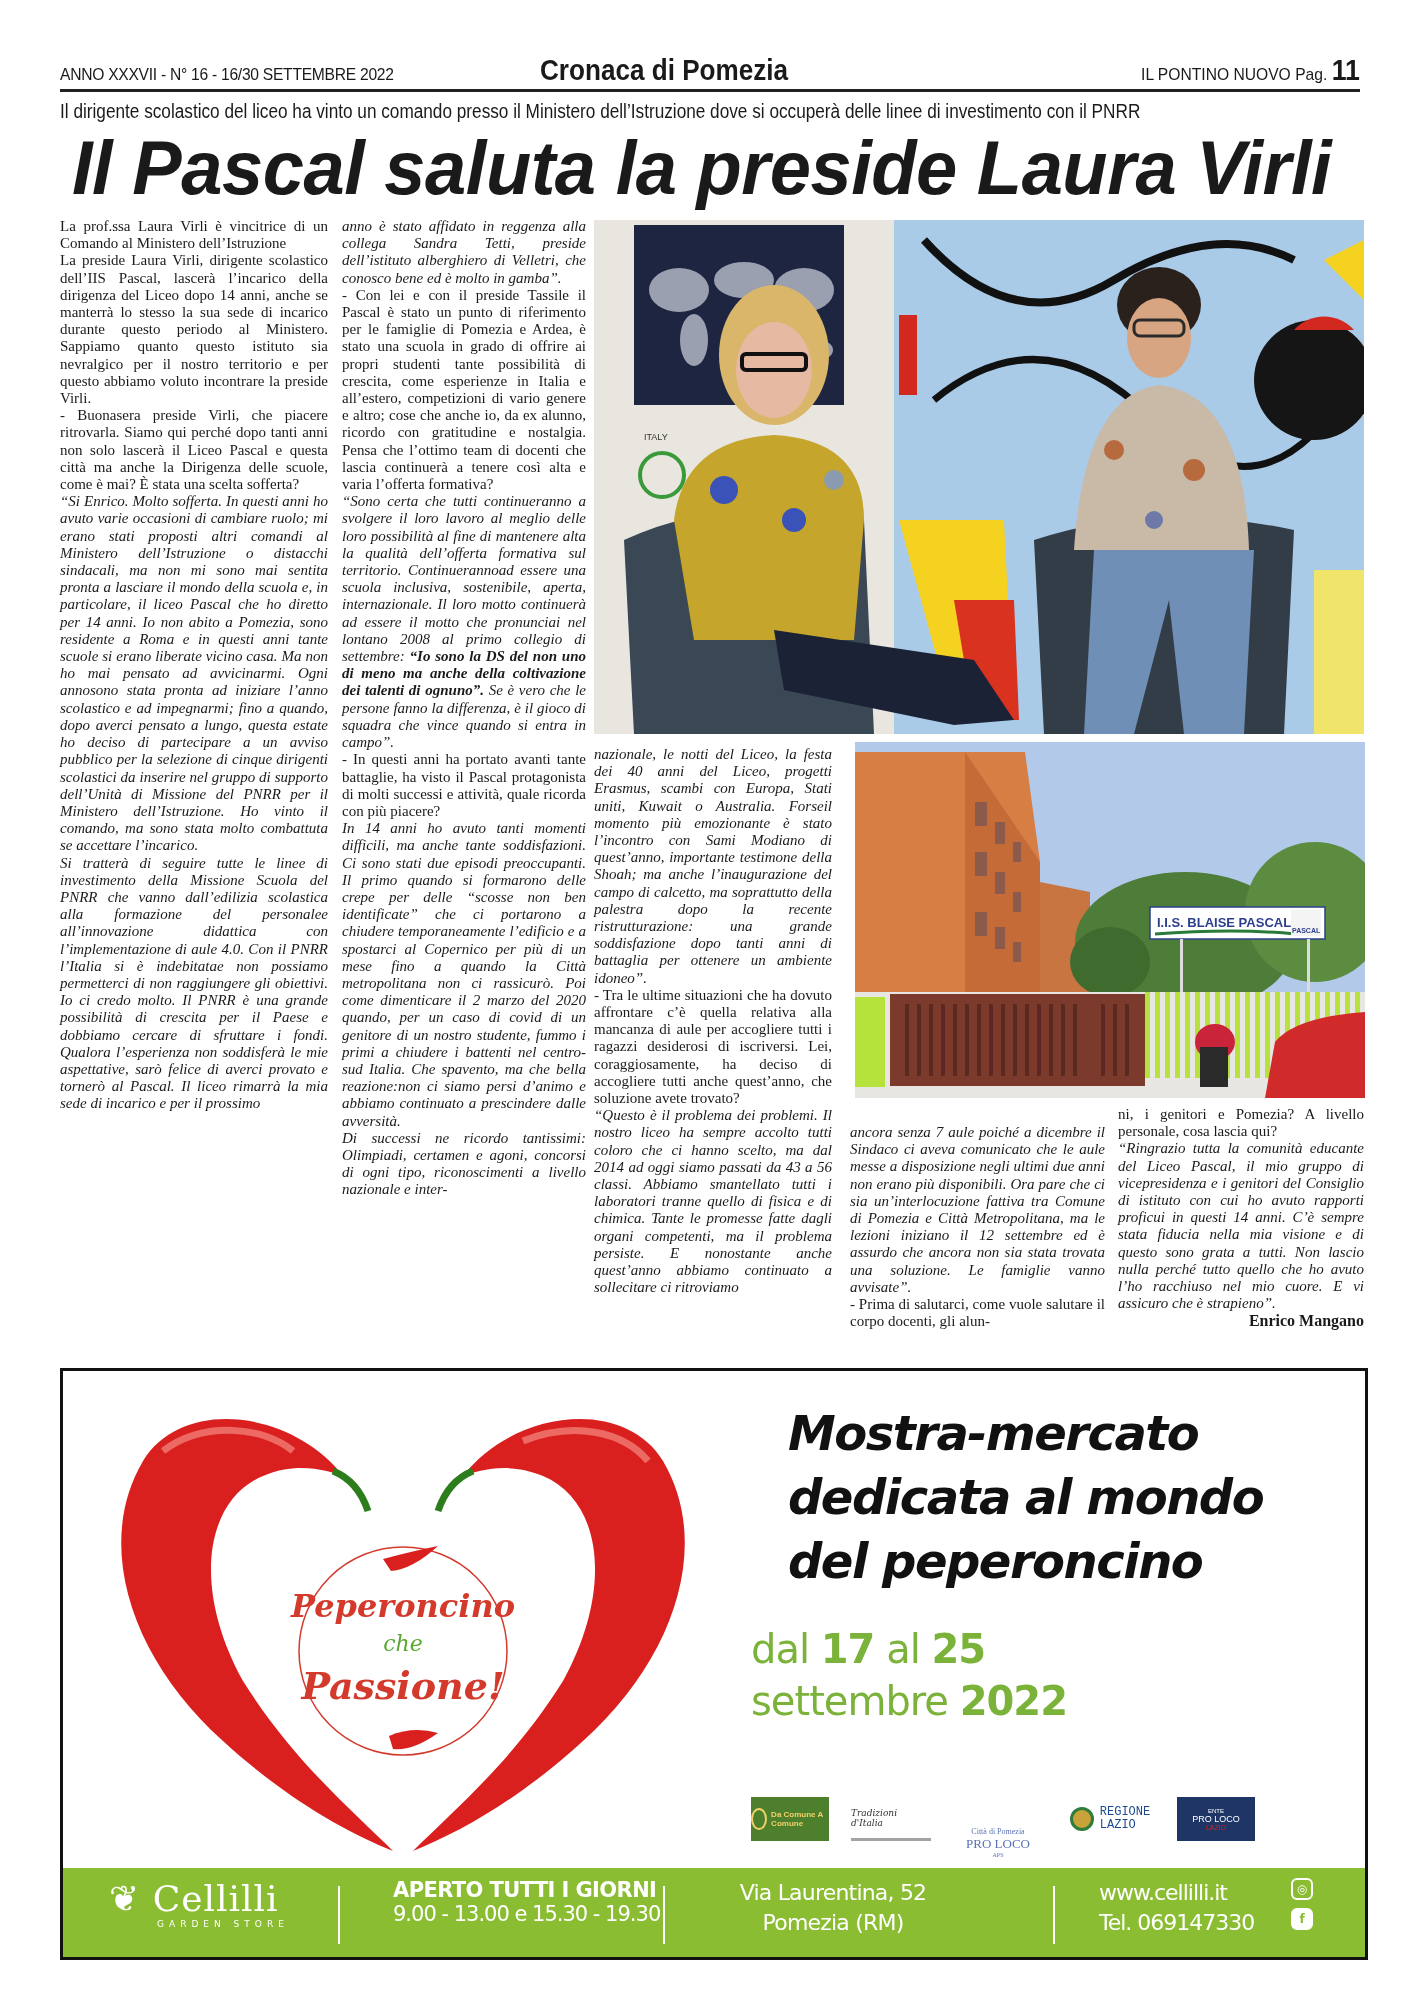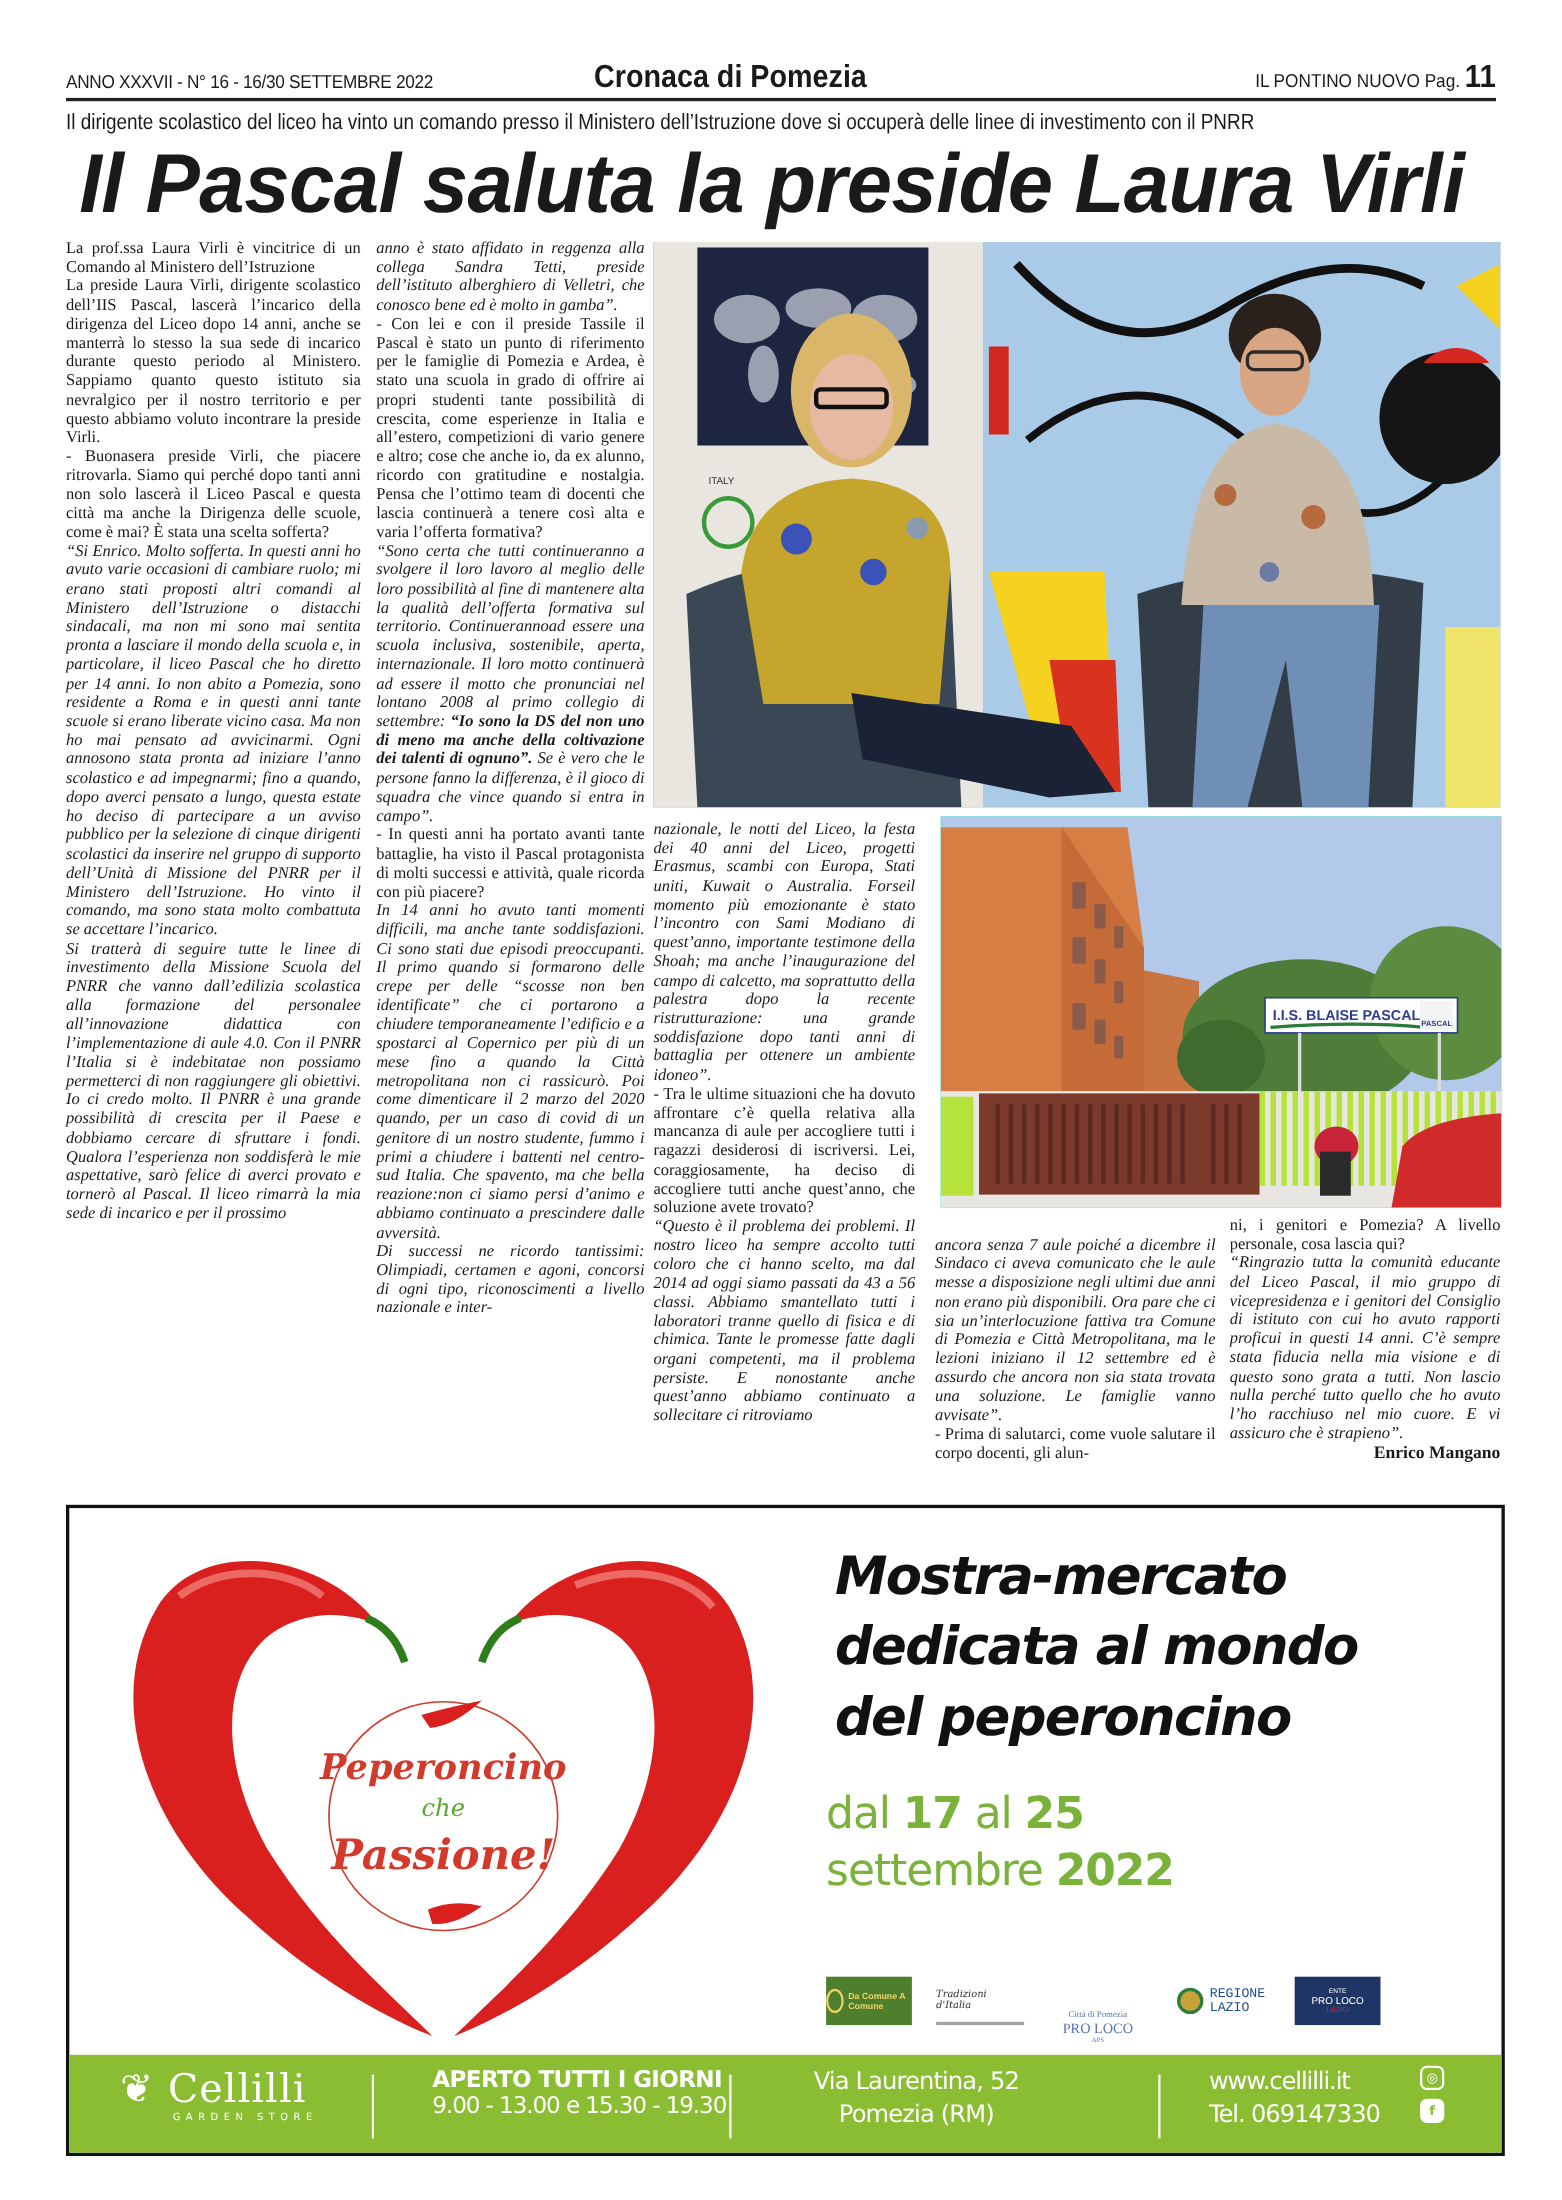--- a/index.html
+++ b/index.html
@@ -22,25 +22,25 @@
   .col b { font-weight: bold; }
   #col1 { left: 60px; top: 218px; width: 268px; }
   #col2 { left: 342px; top: 218px; width: 244px; }
   #col3 { left: 594px; top: 746px; width: 238px; }
   #col4 { left: 850px; top: 1106px; width: 255px; margin-top: 18px; }
   #col5 { left: 1118px; top: 1106px; width: 246px; }
   #col5 .sig { text-align: right; font-weight: bold; font-size: 16px; }
 
   
   #photo1 { left: 594px; top: 220px; width: 770px; height: 514px; overflow: hidden; background: #8fb4d6; }
-  #photo2 { left: 855px; top: 742px; width: 510px; height: 356px; overflow: hidden; background: #5eead4; }
+  #photo2 { left: 855px; top: 742px; width: 510px; height: 356px; overflow: hidden; background: #22c55e; }
 
   
   #ad { left: 60px; top: 1368px; width: 1308px; height: 592px; border: 3px solid #111; background: #fff; overflow: hidden; }
-  #ad-title { position: absolute; left: 696px; top: 30px; font-family: "DejaVu Sans", sans-serif; font-style: italic; font-weight: bold; font-size: 48px; line-height: 64px; letter-spacing: -1.5px; color: #111; }
+  #ad-title { position: absolute; left: 725px; top: 30px; font-family: "DejaVu Sans", sans-serif; font-style: italic; font-weight: bold; font-size: 48px; line-height: 64px; letter-spacing: -1.5px; color: #111; }
   #ad-date { position: absolute; left: 688px; top: 252px; font-family: "DejaVu Sans", sans-serif; font-size: 40px; line-height: 52px; color: #7bb239; letter-spacing: -1px; }
   #ad-date b { font-weight: bold; margin-top: 14px; }
   #logos { position: absolute; left: 688px; top: 420px; width: 560px; height: 56px; display: flex; gap: 22px; align-items: center; }
   .logo { height: 44px; display: flex; align-items: center; justify-content: center; font-family: "Liberation Sans", sans-serif; font-size: 10px; }
   #footer { position: absolute; left: 0; top: 497px; width: 100%; height: 92px; background: #8bbd32; color: #fff; font-family: "DejaVu Sans", sans-serif; }
   #footer .cell { position: absolute; top: 10px; height: 72px; display: flex; flex-direction: column; justify-content: flex-start; }
   #footer .sep { position: absolute; top: 18px; width: 2px; height: 58px; background: #fff; }
   #brand { left: 46px; }
   #brand .name { font-family: "DejaVu Serif", serif; font-size: 36px; letter-spacing: 1px; }
   #brand .sub { font-size: 9px; letter-spacing: 5px; padding-left: 48px; }

